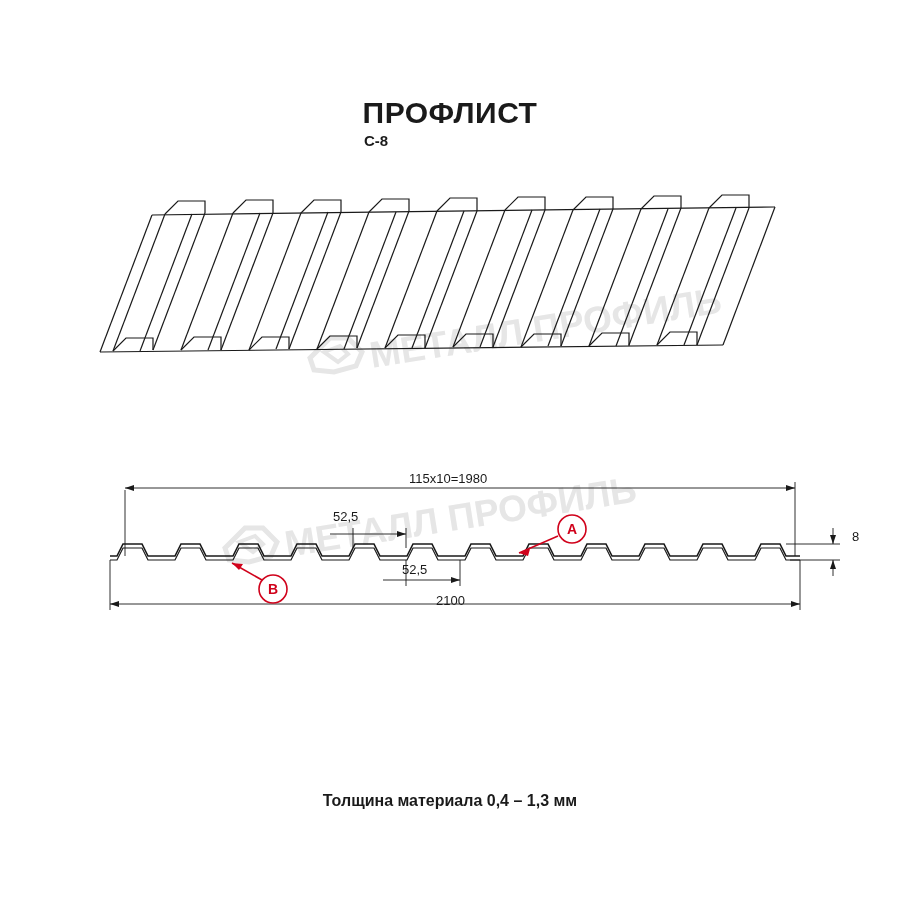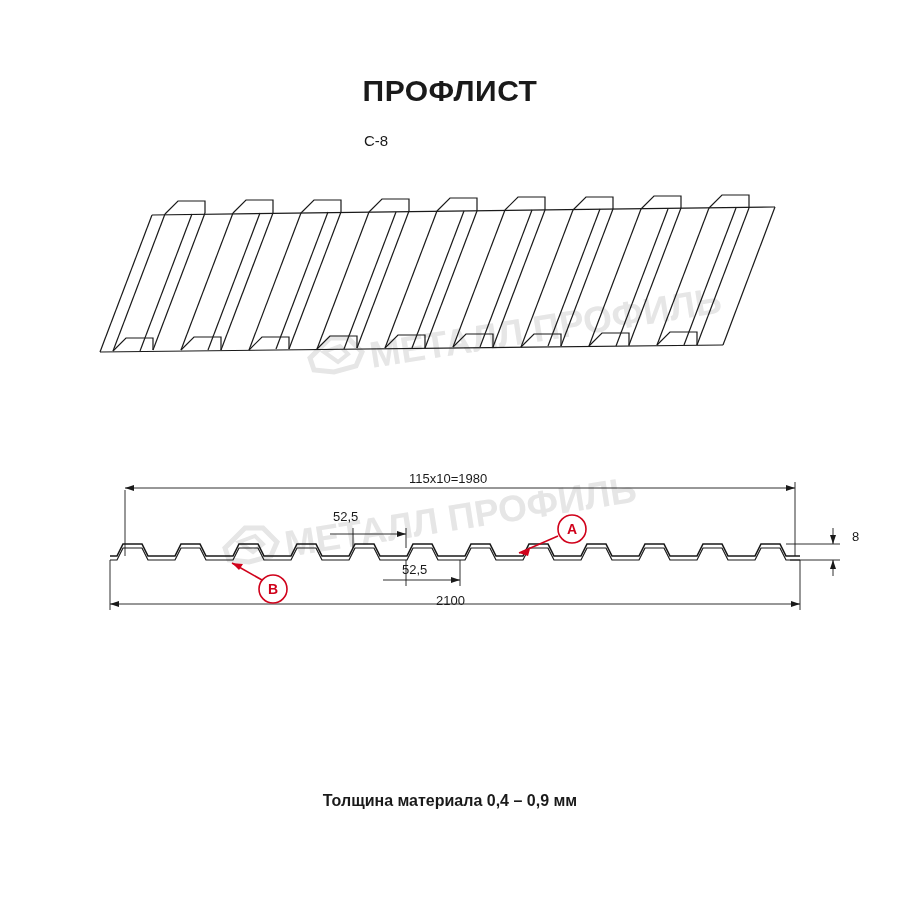--- a/index.html
+++ b/index.html
@@ -18,36 +18,36 @@
   #sheet {
     position: absolute;
     left: 0;
     top: 0;
     width: 900px;
     height: 900px;
   }
   .title-main {
     position: absolute;
     left: 0;
-    top: 74px;
+    top: 96px;
     width: 900px;
     text-align: center;
     font-size: 30px;
     font-weight: bold;
     letter-spacing: 0.5px;
     color: #1a1a1a;
   }
   .title-sub {
     position: absolute;
     left: 0;
     top: 132px;
     width: 752px;
     text-align: center;
     font-size: 15px;
-    font-weight: normal;
+    font-weight: bold;
     color: #1a1a1a;
   }
   .footer-note {
     position: absolute;
     left: 0;
     top: 792px;
     width: 900px;
     text-align: center;
     font-size: 16px;
     font-weight: bold;
@@ -247,13 +247,13 @@
 
 <div class="dim-label" style="left:409px; top:471px;">115x10=1980</div>
 <div class="dim-label" style="left:333px; top:509px;">52,5</div>
 <div class="dim-label" style="left:402px; top:562px;">52,5</div>
 <div class="dim-label" style="left:436px; top:593px;">2100</div>
 <div class="dim-label" style="left:852px; top:529px;">8</div>
 
 <div class="callout-letter" style="left:567px; top:521px;">A</div>
 <div class="callout-letter" style="left:268px; top:581px;">B</div>
 
-<div class="footer-note">Толщина материала 0,4 – 0,9 мм</div>
+<div class="footer-note">Толщина материала 0,4 – 1,3 мм</div>
 
 </body></html>

